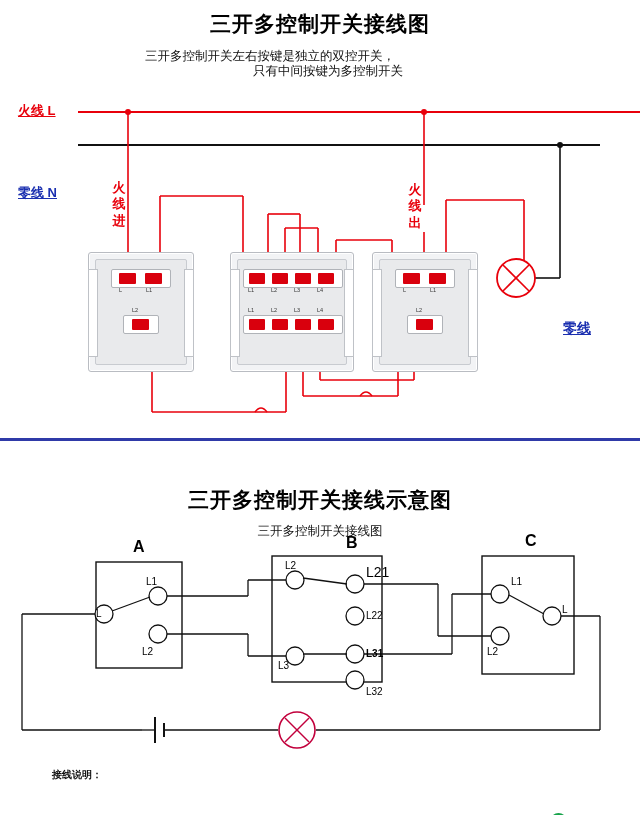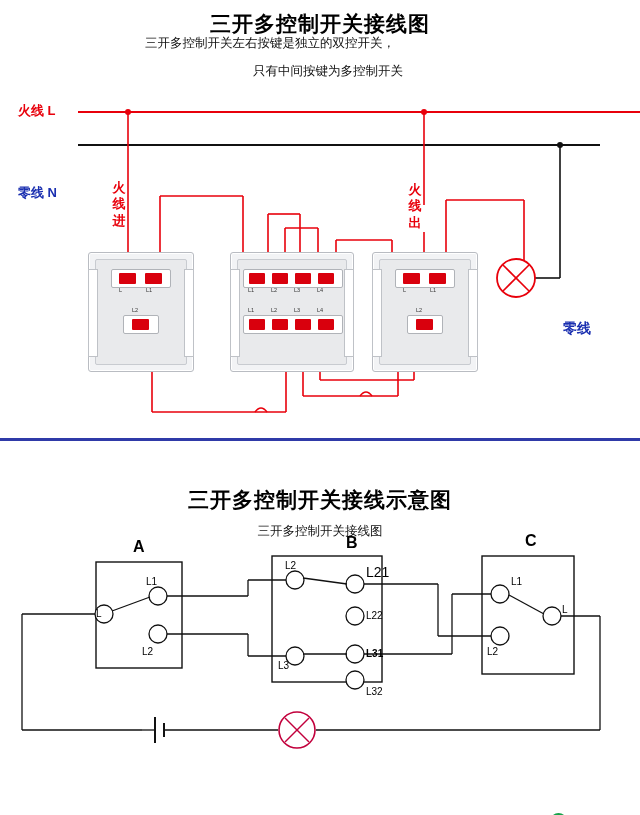--- a/index.html
+++ b/index.html
@@ -23,21 +23,21 @@
   .title {
     text-align:center; font-weight:bold; font-size:21px; color:#000;
     letter-spacing:1px;
   }
   .subtitle {
     text-align:center; font-size:12.5px; color:#111; line-height:1.55;
   }
 
   .svg-layer { position:absolute; left:0; top:0; }
 
-  .lbl { position:absolute; font-weight:bold; }
+  .lbl { position:absolute; font-weight:bold;text-decoration:underline; }
   .red { color:#e8000b; }
   .blue { color:#1a2fb0;margin-top:48px; }
 
   
   .module {
     position:absolute;
     background:#f2f3f5;
     border:1px solid #b9bcc2;
     border-radius:3px;
     box-shadow:inset 0 0 0 1px #ffffff;
@@ -66,21 +66,21 @@
     display:flex; align-items:center; justify-content:center;
   }
   .wm-txt { font-size:10px; color:#16a34a; }
 </style>
 </head>
 <body>
 
 <div class="panel" id="top-panel">
 
   <div class="title" style="position:absolute;left:0;top:10px;width:640px;">三开多控制开关接线图</div>
-  <div class="subtitle" style="position:absolute;left:0;top:34px;width:540px;">三开多控制开关左右按键是独立的双控开关，</div>
+  <div class="subtitle" style="position:absolute;left:0;top:47px;width:540px;">三开多控制开关左右按键是独立的双控开关，</div>
   <div class="subtitle" style="position:absolute;left:8px;top:62px;width:640px;">只有中间按键为多控制开关</div>
 
   <svg class="svg-layer" width="640" height="440">
 
     <line x1="78" y1="112" x2="640" y2="112" stroke="#e8000b" stroke-width="2"></line>
 
     <line x1="78" y1="145" x2="600" y2="145" stroke="#111111" stroke-width="2"></line>
 
     <line x1="128" y1="112" x2="128" y2="268" stroke="#e8000b" stroke-width="1.6"></line>
     <circle cx="128" cy="112" r="3" fill="#e8000b"></circle>
@@ -295,18 +295,21 @@
   <div style="position:absolute;left:278px;top:196px;font-size:10px;">L3</div>
   <div style="position:absolute;left:366px;top:100px;font-size:14px;">L21</div>
   <div style="position:absolute;left:366px;top:146px;font-size:10px;">L22</div>
   <div style="position:absolute;left:366px;top:184px;font-size:10px;font-weight:bold;">L31</div>
   <div style="position:absolute;left:366px;top:222px;font-size:10px;">L32</div>
 
   <div style="position:absolute;left:511px;top:112px;font-size:10px;">L1</div>
   <div style="position:absolute;left:562px;top:140px;font-size:10px;">L</div>
   <div style="position:absolute;left:487px;top:182px;font-size:10px;">L2</div>
 
+  <div class="footer-note" style="left:52px; top:302px; width:540px;">
+    <b>接线说明：</b>
+  </div>
 
   <div class="wm">
     <div class="wm-logo">☀</div>
     <div class="wm-txt">灯 电工百科</div>
   </div>
 </div>
 
 </body></html>

